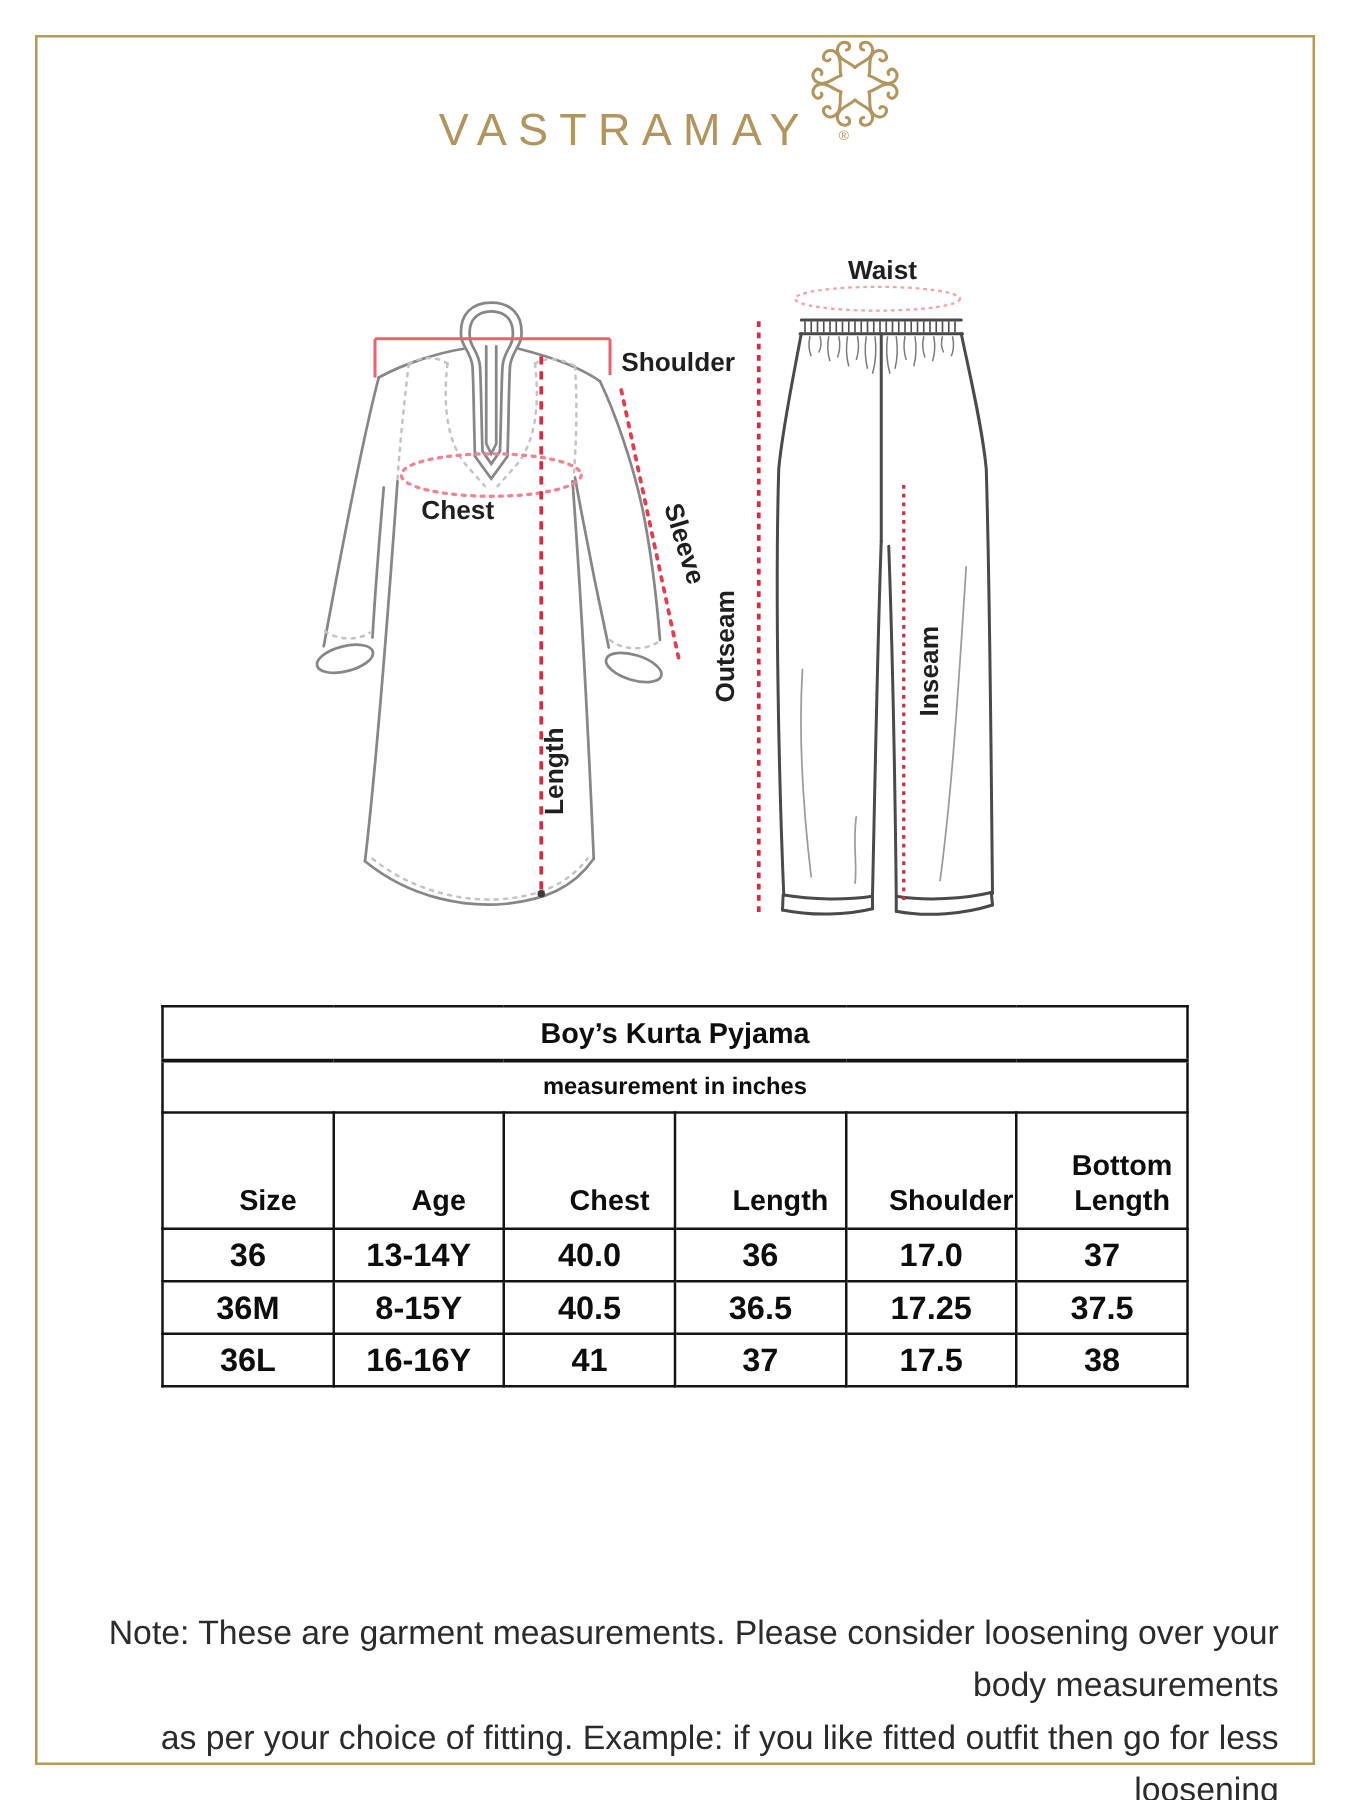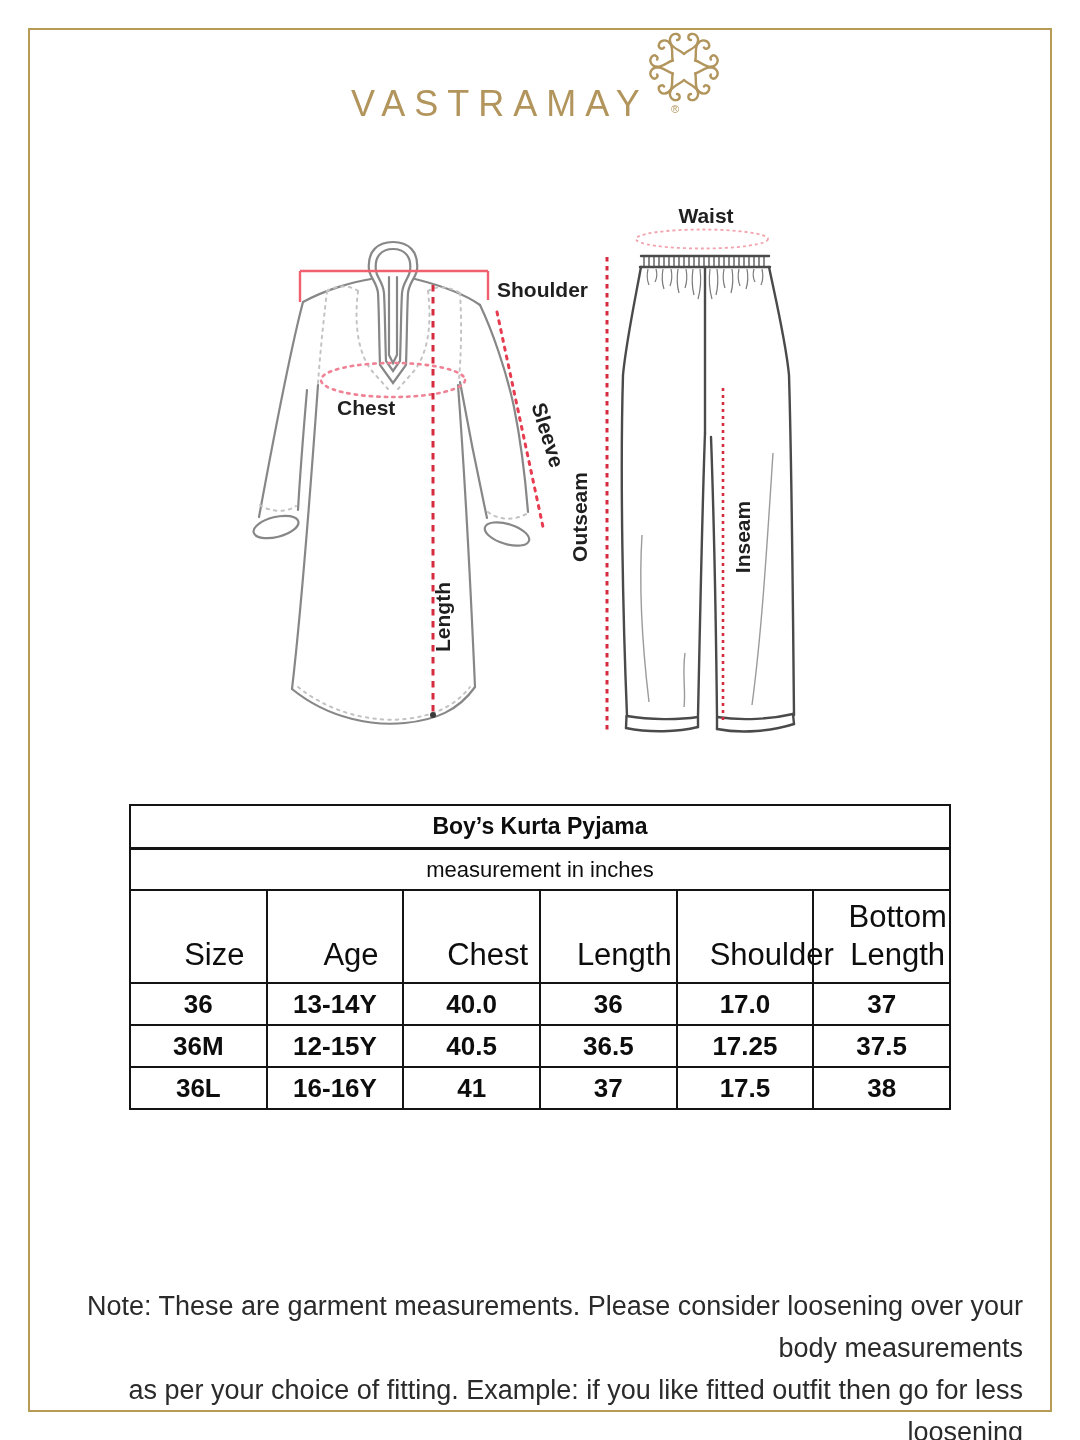--- a/index.html
+++ b/index.html
@@ -13,22 +13,22 @@
   .regmark{position:absolute;left:671px;top:103px;font-size:11px;color:#b2955c;}
   .ornament{position:absolute;left:648px;top:31px;width:72px;height:72px;}
   
   .diagram{position:absolute;left:230px;top:175px;}
   .dlabel text{font-family:"Liberation Sans",sans-serif;font-size:21px;font-weight:700;fill:#1f1f1f;}
   
   .size-table{position:absolute;left:129px;top:781px;width:822px;border-collapse:collapse;
         table-layout:fixed;color:#0d0d0d;margin-top:23px;}
   .size-table td,.size-table th{border:2px solid #141414;text-align:center;padding:0;}
   .size-table .title-row td{height:41px;font-size:23px;font-weight:700;border-bottom:3px solid #141414;}
-  .size-table .subtitle-row td{height:39px;font-size:22px;font-weight:400;}
-  .size-table .header-row th{height:84px;font-size:31px;font-weight:400;vertical-align:bottom;padding-bottom:7px;line-height:1.25;padding-left:32px;}
+  .size-table .subtitle-row td{height:39px;font-size:19px;font-weight:700;}
+  .size-table .header-row th{height:84px;font-size:23px;font-weight:700;vertical-align:bottom;padding-bottom:7px;line-height:1.25;padding-left:32px;}
   .size-table .data-row td{height:40px;font-size:26px;font-weight:700;}
   
   .note{position:absolute;left:50px;right:57px;top:1285px;text-align:right;
         font-size:27px;line-height:42px;color:#2b2b2b;}
 </style>
 </head>
 <body>
 
 <div class="page">
   <div class="gold-frame"></div>
@@ -173,21 +173,21 @@
     <tr class="data-row">
       <td>36</td>
       <td>13-14Y</td>
       <td>40.0</td>
       <td>36</td>
       <td>17.0</td>
       <td>37</td>
     </tr>
     <tr class="data-row">
       <td>36M</td>
-      <td>12-15Y</td>
+      <td>8-15Y</td>
       <td>40.5</td>
       <td>36.5</td>
       <td>17.25</td>
       <td>37.5</td>
     </tr>
     <tr class="data-row">
       <td>36L</td>
       <td>16-16Y</td>
       <td>41</td>
       <td>37</td>

